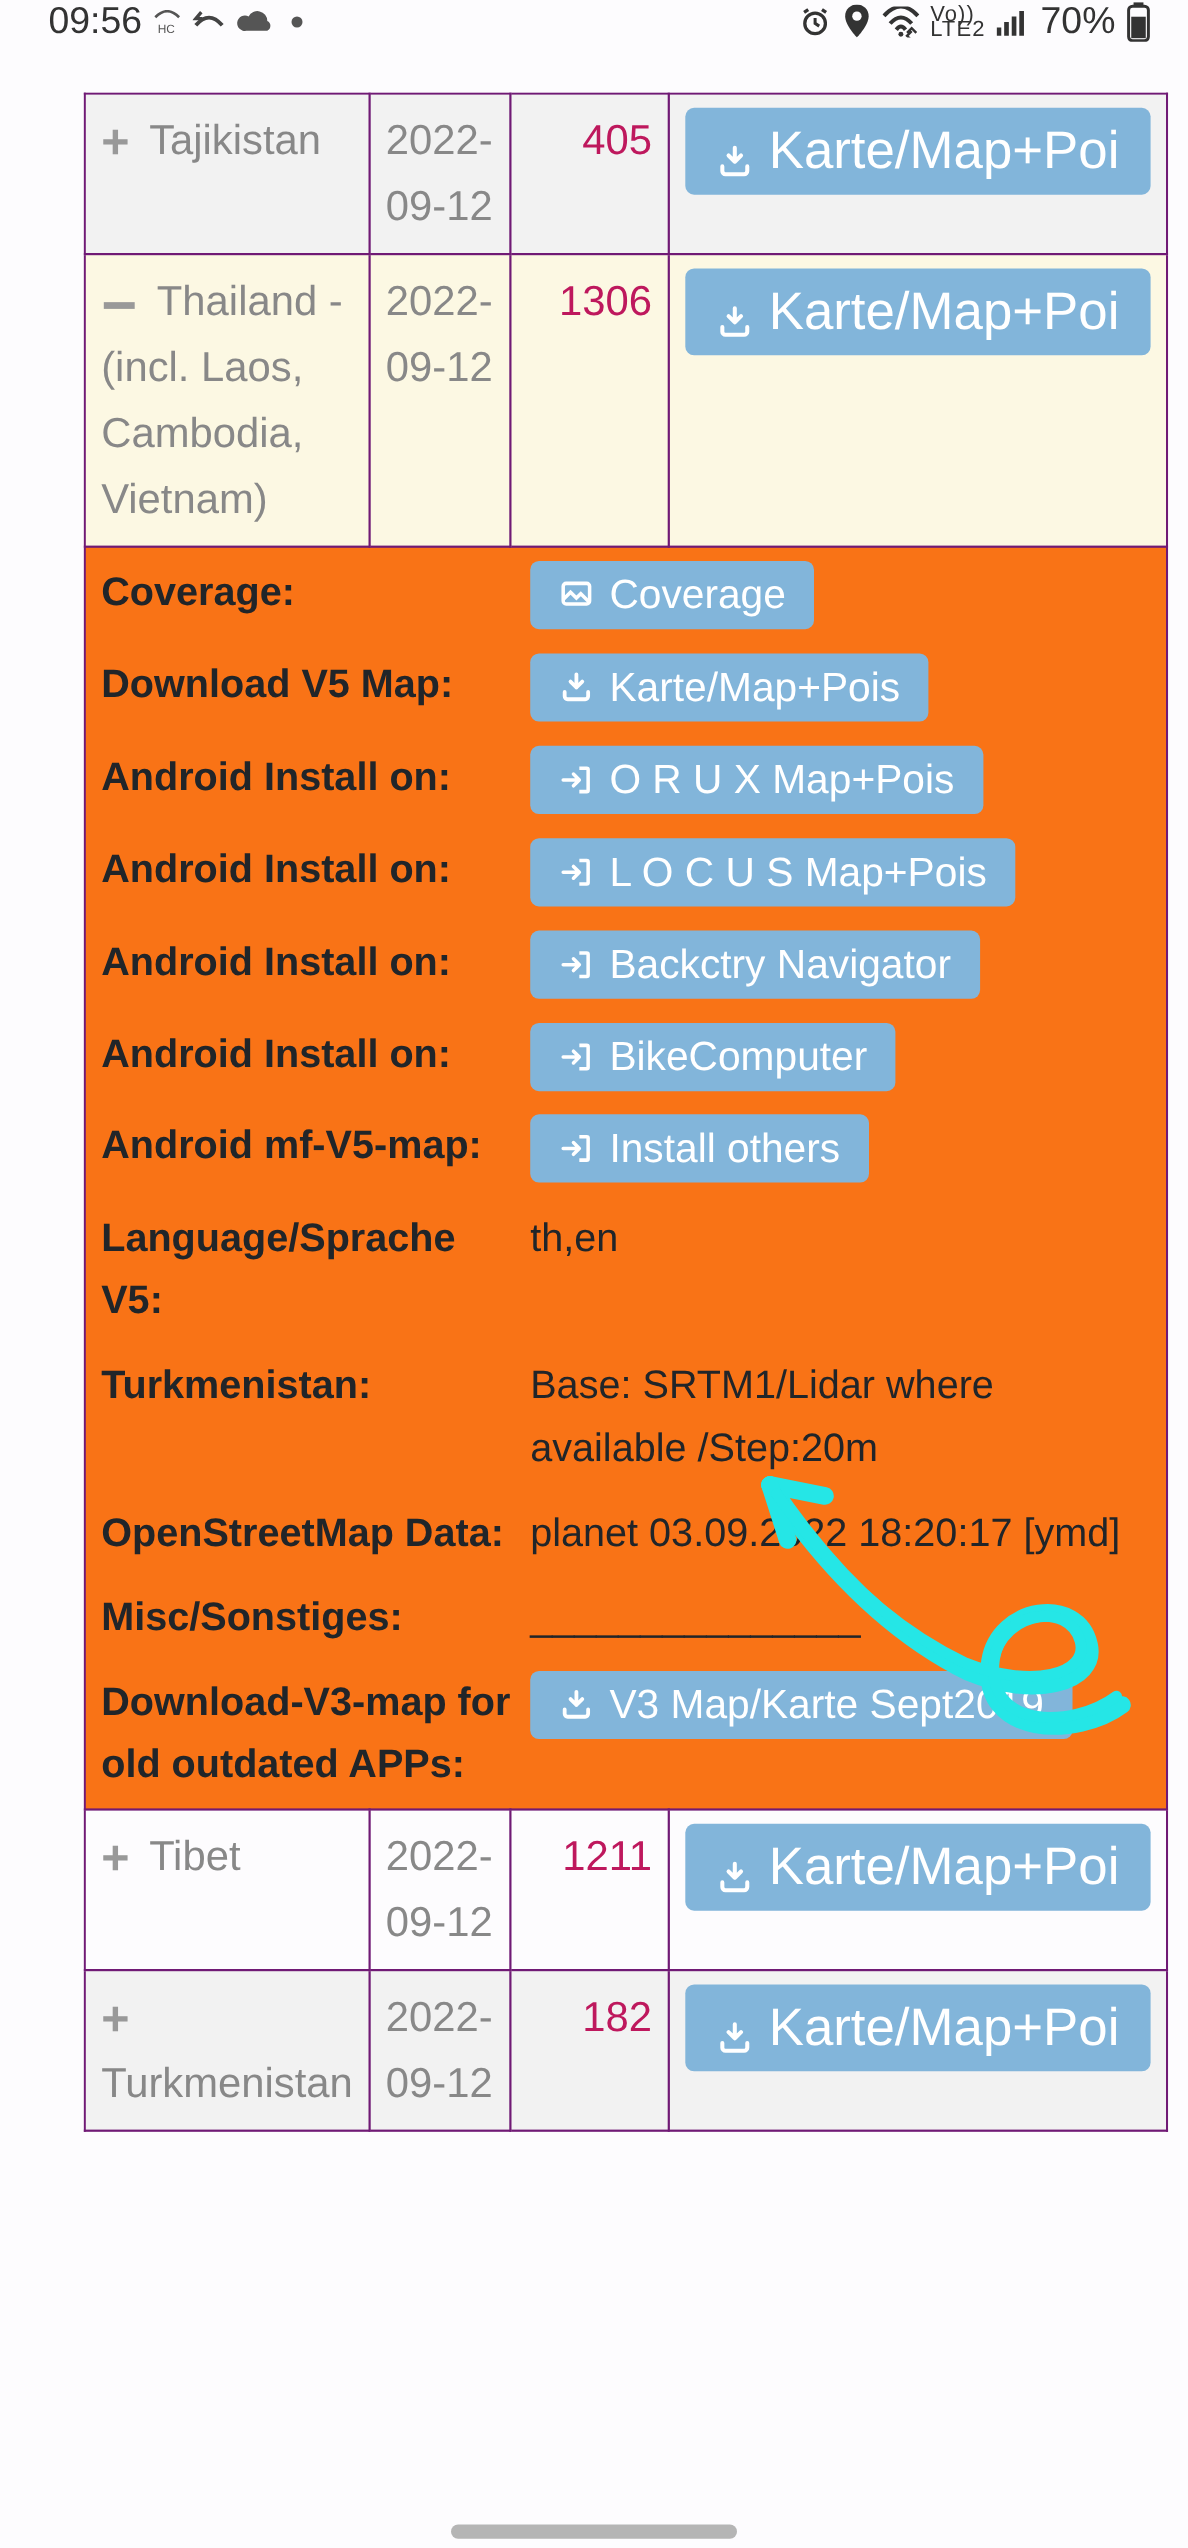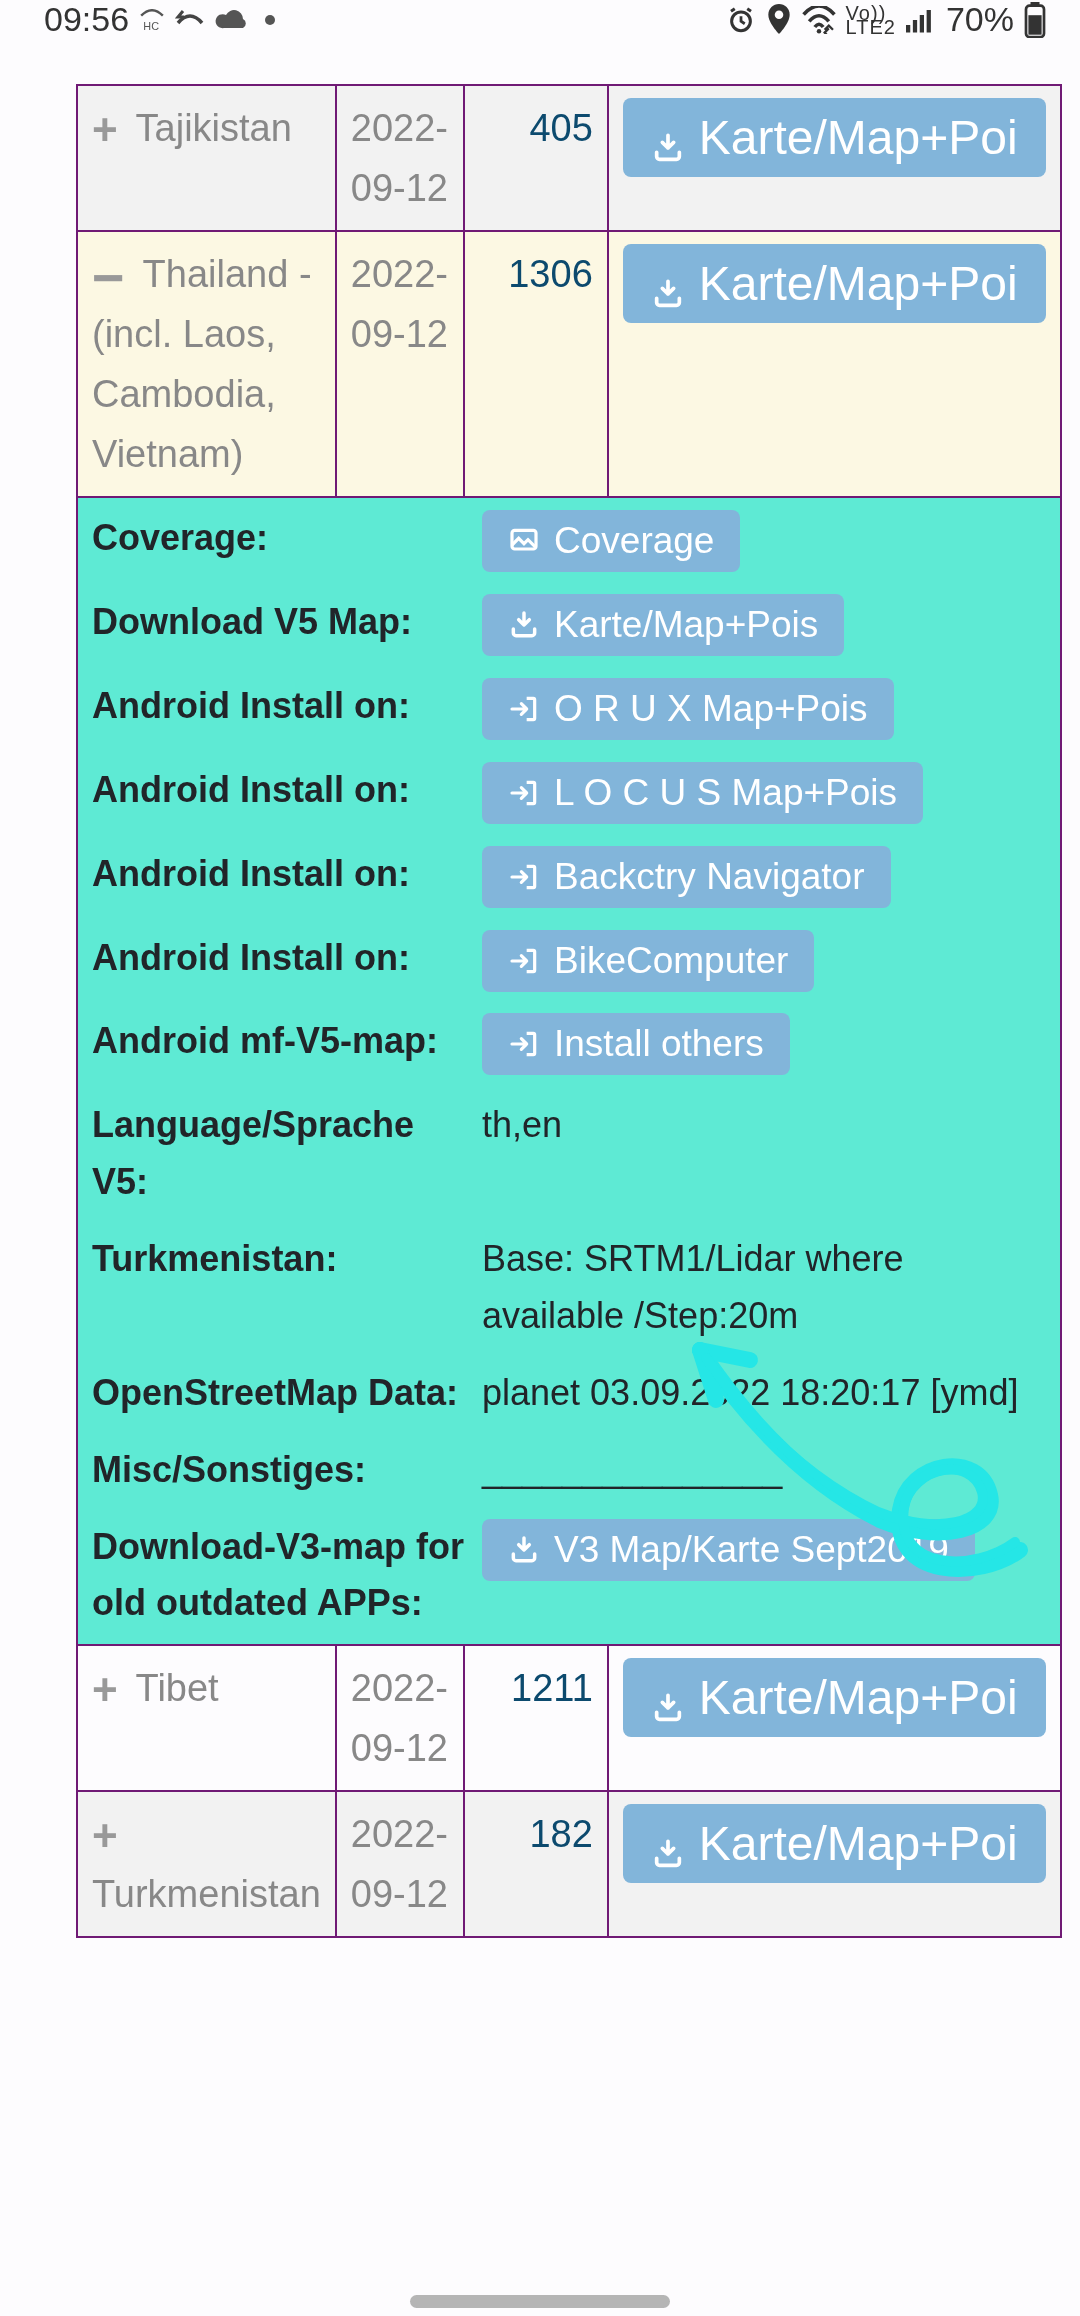--- a/index.html
+++ b/index.html
@@ -46,40 +46,40 @@
   }
   td {
     border: 2px solid #701a75;
     padding: 12px 14px;
     vertical-align: top;
   }
   tr.striped td { background: #f2f2f2; }
   tr.expanded td { background: #fcf8e3; }
   td.name-cell { width: 236px; color: #888; }
   td.date-cell { width: 128px; color: #888; }
-  td.size-cell { width: 144px; color: #0c4a6e; text-align: right; }
+  td.size-cell { width: 144px; color: #be185d; text-align: right; }
   td.btn-cell  { width: auto; }
   .row-toggle { color: #999; font-weight: 700; font-size: 44px; line-height: 0.9; margin-right: 8px; vertical-align: -4px; }
   .row-toggle.minus { font-size: 56px; vertical-align: -10px; }
   
   .btn-dl {
     display: inline-flex;
     align-items: center;
     gap: 14px;
     background: #82b5da;
     color: #fff;
     font-size: 48px;
     font-weight: 500;
     padding: 12px 28px;
     border-radius: 8px;
     border: none;
   }
   .btn-dl .icn-dl { width: 34px; height: 34px; }
   
-  .detail td { background: #5eead4; margin-left: 24px; }
+  .detail td { background: #f97316; margin-left: 24px; }
   .detail-inner {
     display: grid;
     grid-template-columns: 374px 1fr;
     gap: 20px 16px;
     font-size: 36px;
     color: #212529;
   }
   .detail-label { font-weight: 700; }
   .detail-value { font-weight: 400; }
   .btn-blue {

